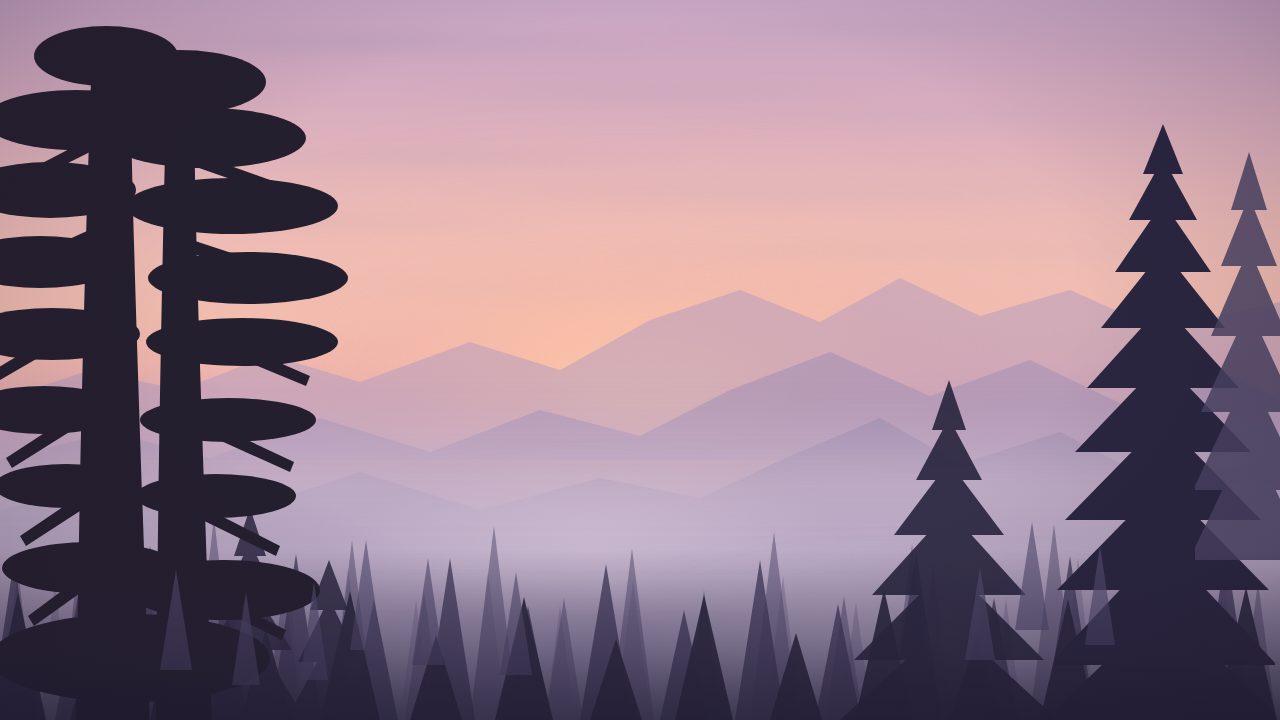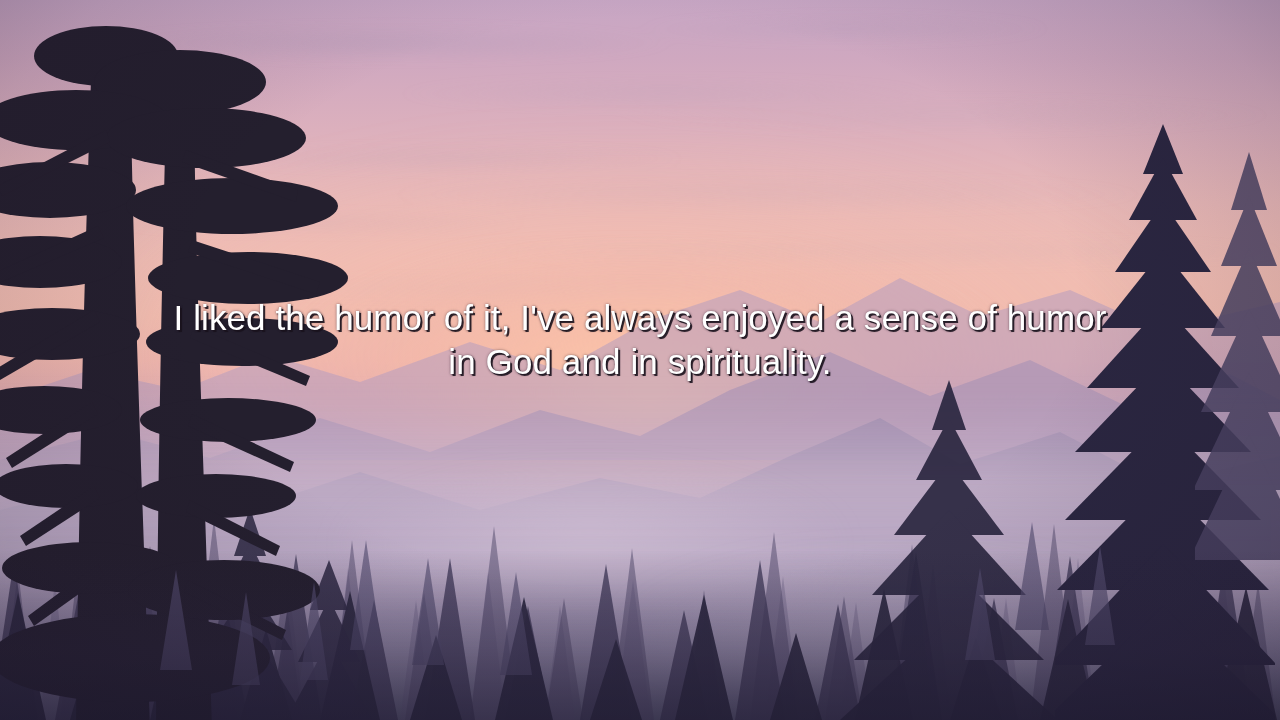--- a/index.html
+++ b/index.html
@@ -426,18 +426,16 @@
       <path d="M160,240 L176,140 L192,240 Z"></path>
       <path d="M232,255 L246,162 L260,255 Z"></path>
     </g>
   </svg>
 
   <div class="vignette"></div>
   <div class="bottom-dark"></div>
 
   <div class="overlay">
     <div class="quote-block">
-      <div class="quote-text">I liked the humor of it, I've always enjoyed a sense of humor
-in God and in spirituality.</div>
     </div>
   </div>
 
 </div>
 
 </body></html>

